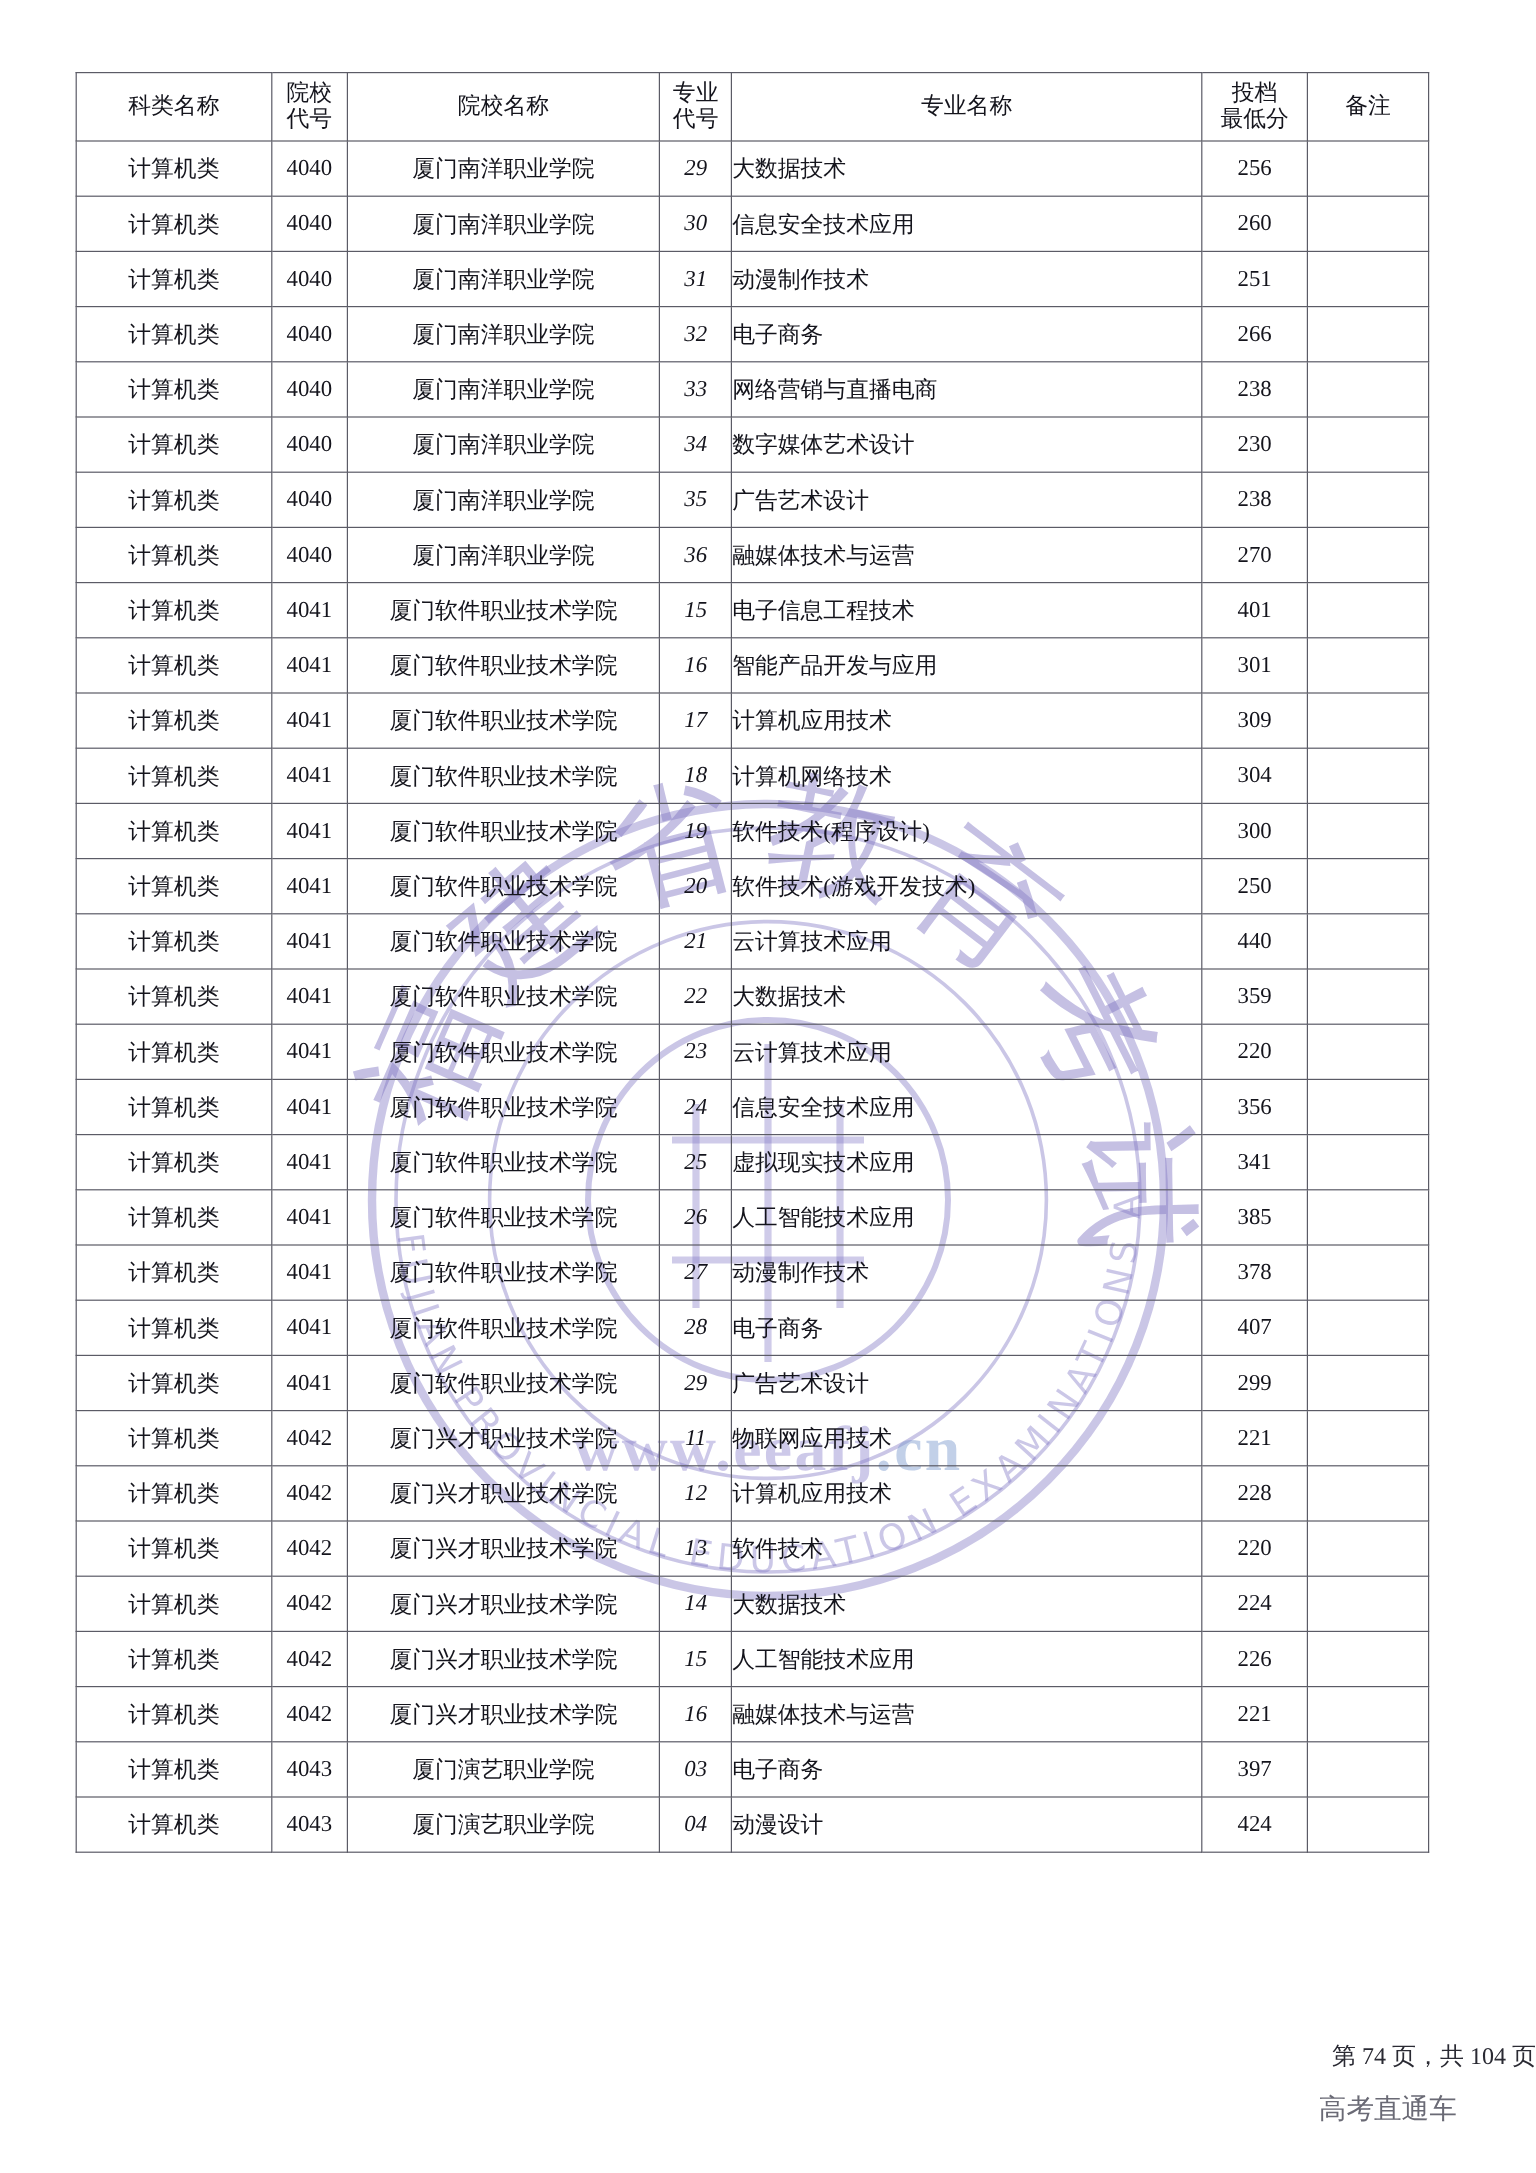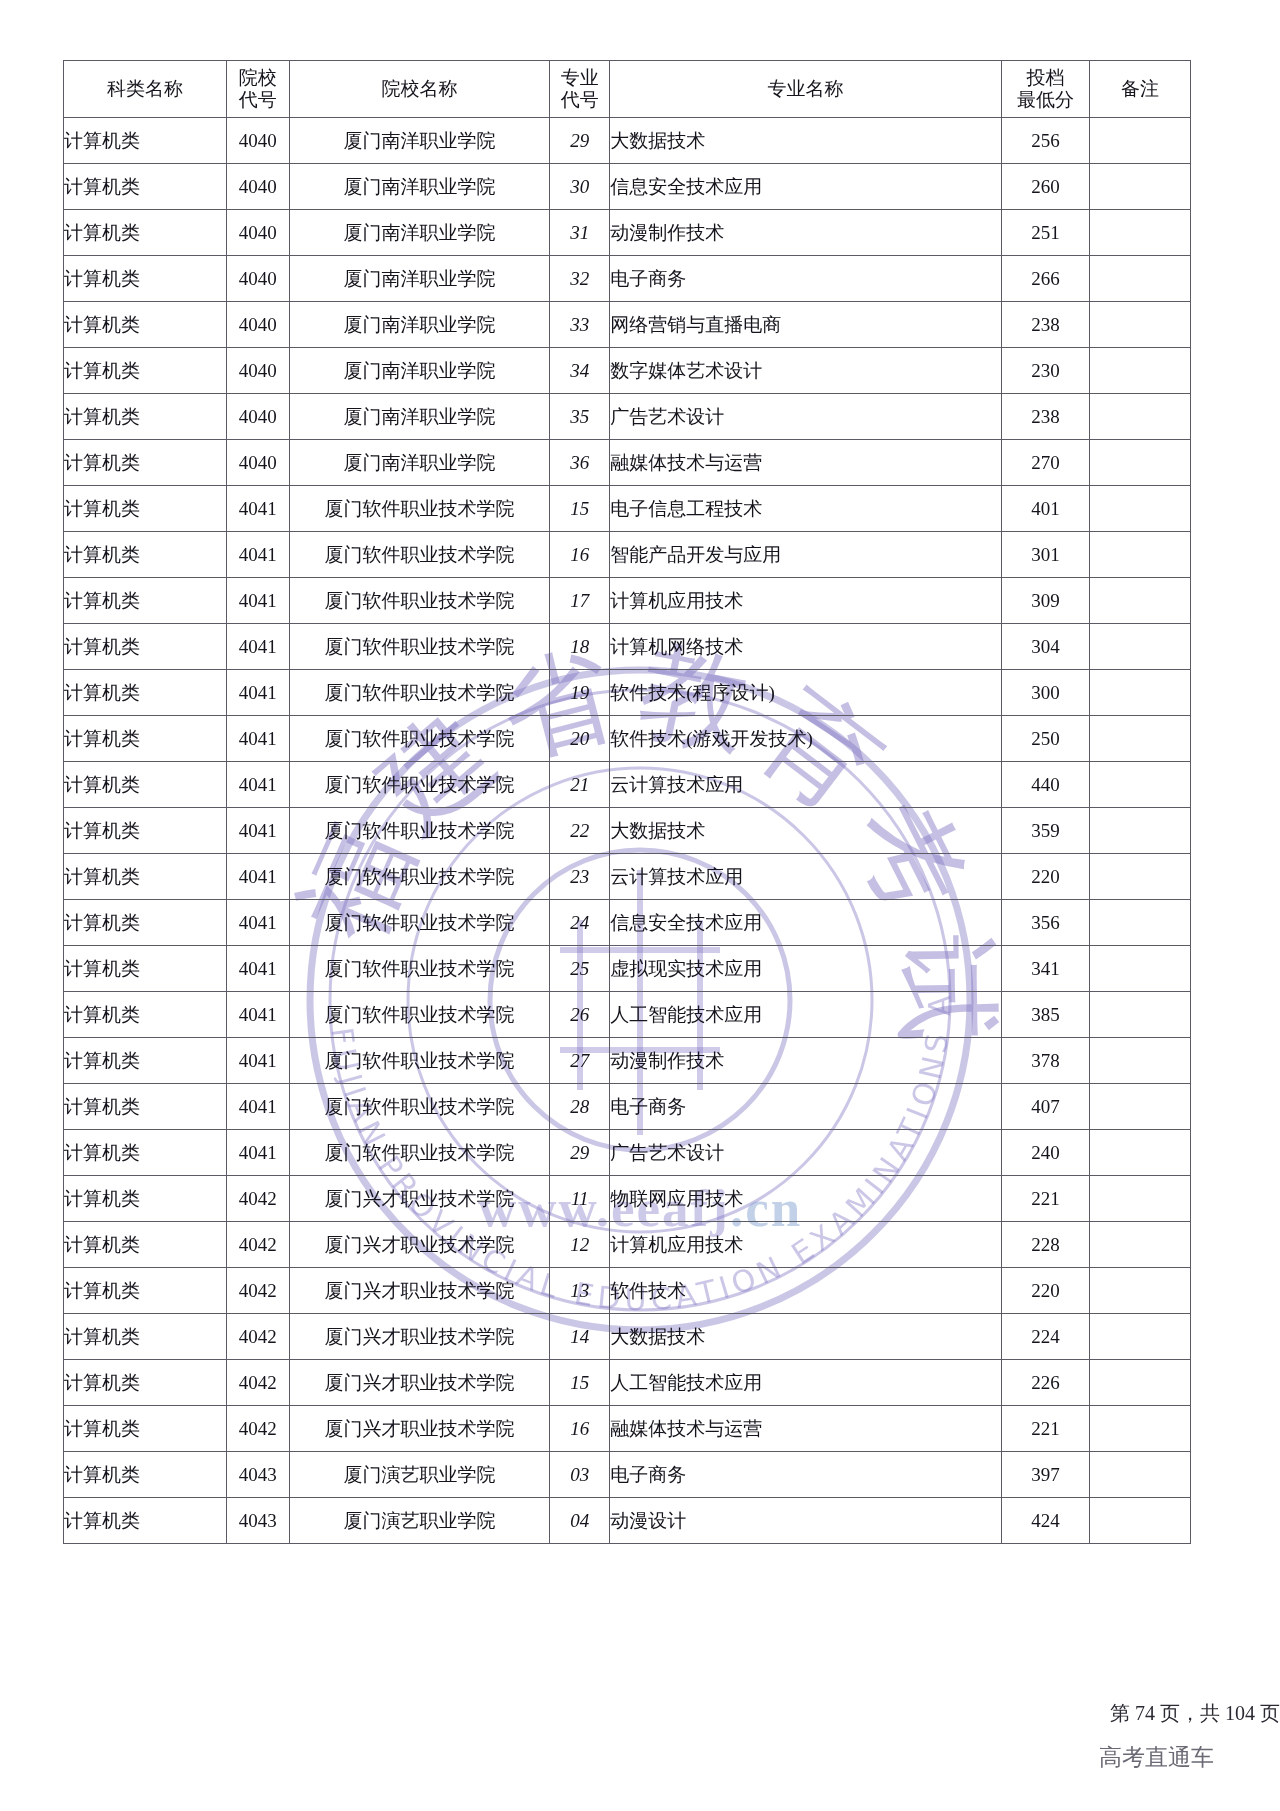--- a/index.html
+++ b/index.html
@@ -77,21 +77,21 @@
     font-size: 19px;
   }
   col.c-kelei { width: 155px; }
   col.c-ycode { width: 60px; }
   col.c-yname { width: 248px; }
   col.c-zcode { width: 57px; }
   col.c-zname { width: 373px; }
   col.c-score { width: 84px; }
   col.c-note  { width: 96px; }
 
-  td.kelei { }
+  td.kelei { text-align: center; }
   td.ycode { text-align: center; }
   td.yname { text-align: center; padding-left: 6px; }
   td.zcode { text-align: center; font-style: italic; }
   td.zname { text-align: left; padding-left: 10px; }
   td.score { text-align: center; font-family: Liberation Serif, serif; }
   td.note  { text-align: center; }
 
   .footer {
     position: absolute;
     left: 0;
@@ -378,21 +378,21 @@
           <td class="zname">电子商务</td>
           <td class="score">407</td>
           <td class="note"></td>
         </tr>
         <tr>
           <td class="kelei">计算机类</td>
           <td class="ycode">4041</td>
           <td class="yname">厦门软件职业技术学院</td>
           <td class="zcode">29</td>
           <td class="zname">广告艺术设计</td>
-          <td class="score">240</td>
+          <td class="score">299</td>
           <td class="note"></td>
         </tr>
         <tr>
           <td class="kelei">计算机类</td>
           <td class="ycode">4042</td>
           <td class="yname">厦门兴才职业技术学院</td>
           <td class="zcode">11</td>
           <td class="zname">物联网应用技术</td>
           <td class="score">221</td>
           <td class="note"></td>

